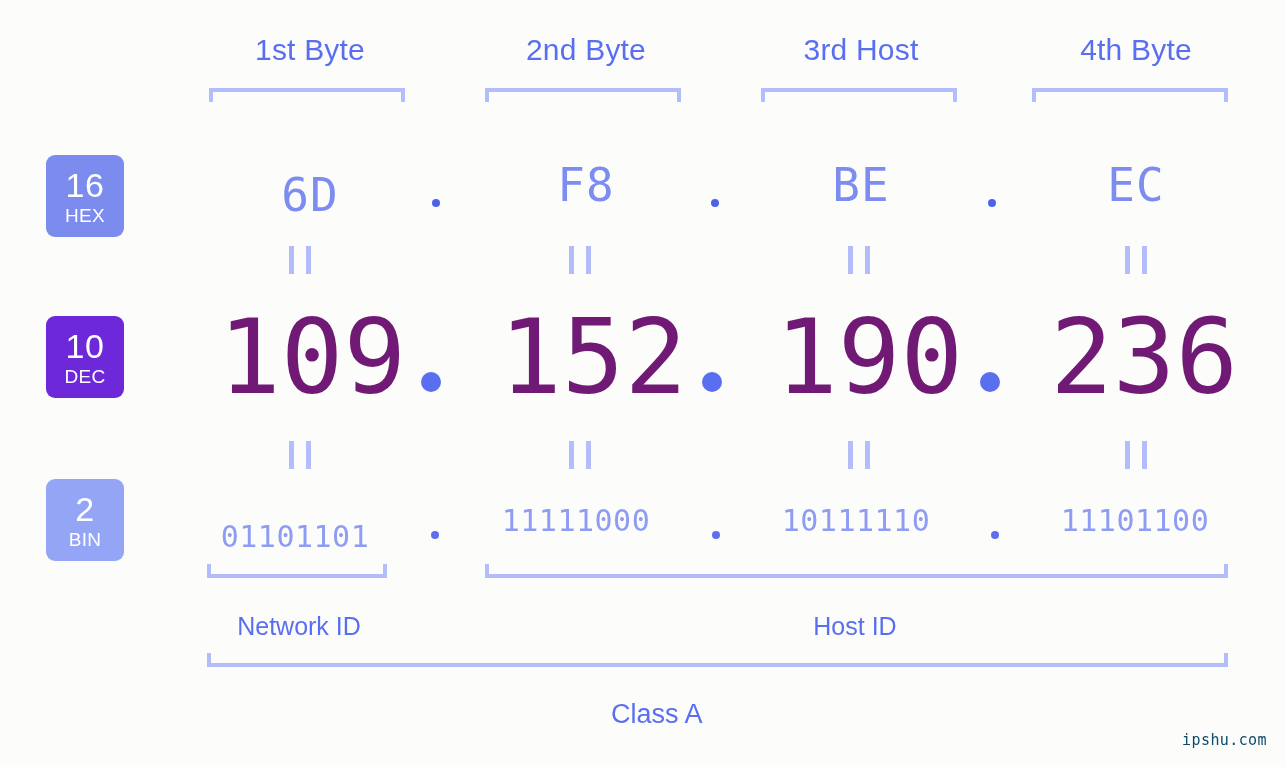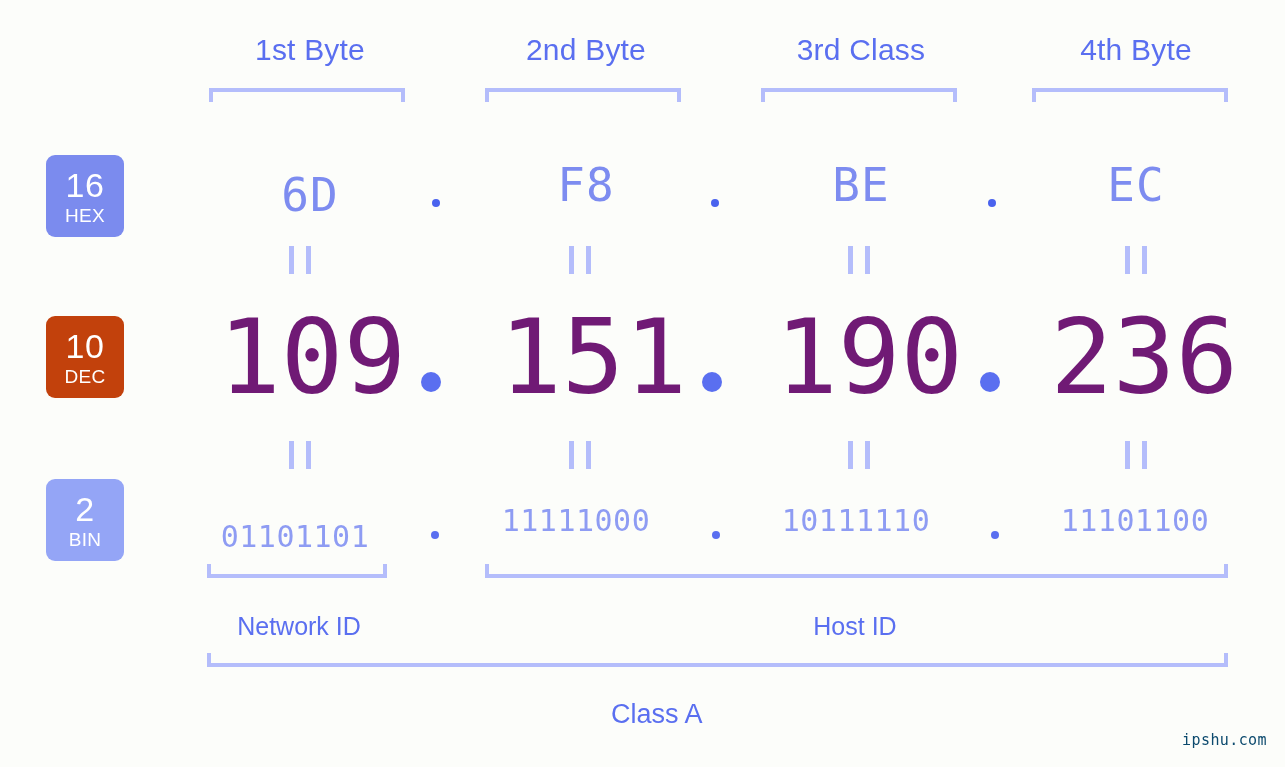--- a/index.html
+++ b/index.html
@@ -163,35 +163,35 @@
 <div class="stage">
 
   <div>
 
     <div class="byte-label" style="left:210px;width:200px;">1st Byte</div>
     <div class="bracket-top" style="left:209px;width:196px;top:88px;"></div>
 
     <div class="byte-label" style="left:486px;width:200px;">2nd Byte</div>
     <div class="bracket-top" style="left:485px;width:196px;top:88px;"></div>
 
-    <div class="byte-label" style="left:761px;width:200px;">3rd Class</div>
+    <div class="byte-label" style="left:761px;width:200px;">3rd Host</div>
     <div class="bracket-top" style="left:761px;width:196px;top:88px;"></div>
 
     <div class="byte-label" style="left:1036px;width:200px;">4th Byte</div>
     <div class="bracket-top" style="left:1032px;width:196px;top:88px;"></div>
   </div>
 
   <div>
 
     <div class="badge" style="top:155px;background:#7b8bee;">
       <span class="num">16</span>
       <span class="nm">HEX</span>
     </div>
 
-    <div class="badge" style="top:316px;background:#c2410c;">
+    <div class="badge" style="top:316px;background:#6d28d9;">
       <span class="num">10</span>
       <span class="nm">DEC</span>
     </div>
 
     <div class="badge" style="top:479px;background:#94a5f6;">
       <span class="num">2</span>
       <span class="nm">BIN</span>
     </div>
   </div>
 
@@ -224,21 +224,21 @@
     <div class="eq" style="left:1125px;top:246px;">
         <i></i>
         <i></i>
       </div>
   </div>
 
   <div class="row" style="top:0;">
     <div class="dec-cell" style="left:196px;width:210px;top:296px;">109</div>
     <div class="dot dot-dec" style="left:421px;top:372px;"></div>
 
-    <div class="dec-cell" style="left:477px;width:210px;top:296px;">151</div>
+    <div class="dec-cell" style="left:477px;width:210px;top:296px;">152</div>
     <div class="dot dot-dec" style="left:702px;top:372px;"></div>
 
     <div class="dec-cell" style="left:753px;width:210px;top:296px;">190</div>
     <div class="dot dot-dec" style="left:980px;top:372px;"></div>
 
     <div class="dec-cell" style="left:1028px;width:210px;top:296px;">236</div>
   </div>
 
   <div>
     <div class="eq" style="left:289px;top:441px;">

